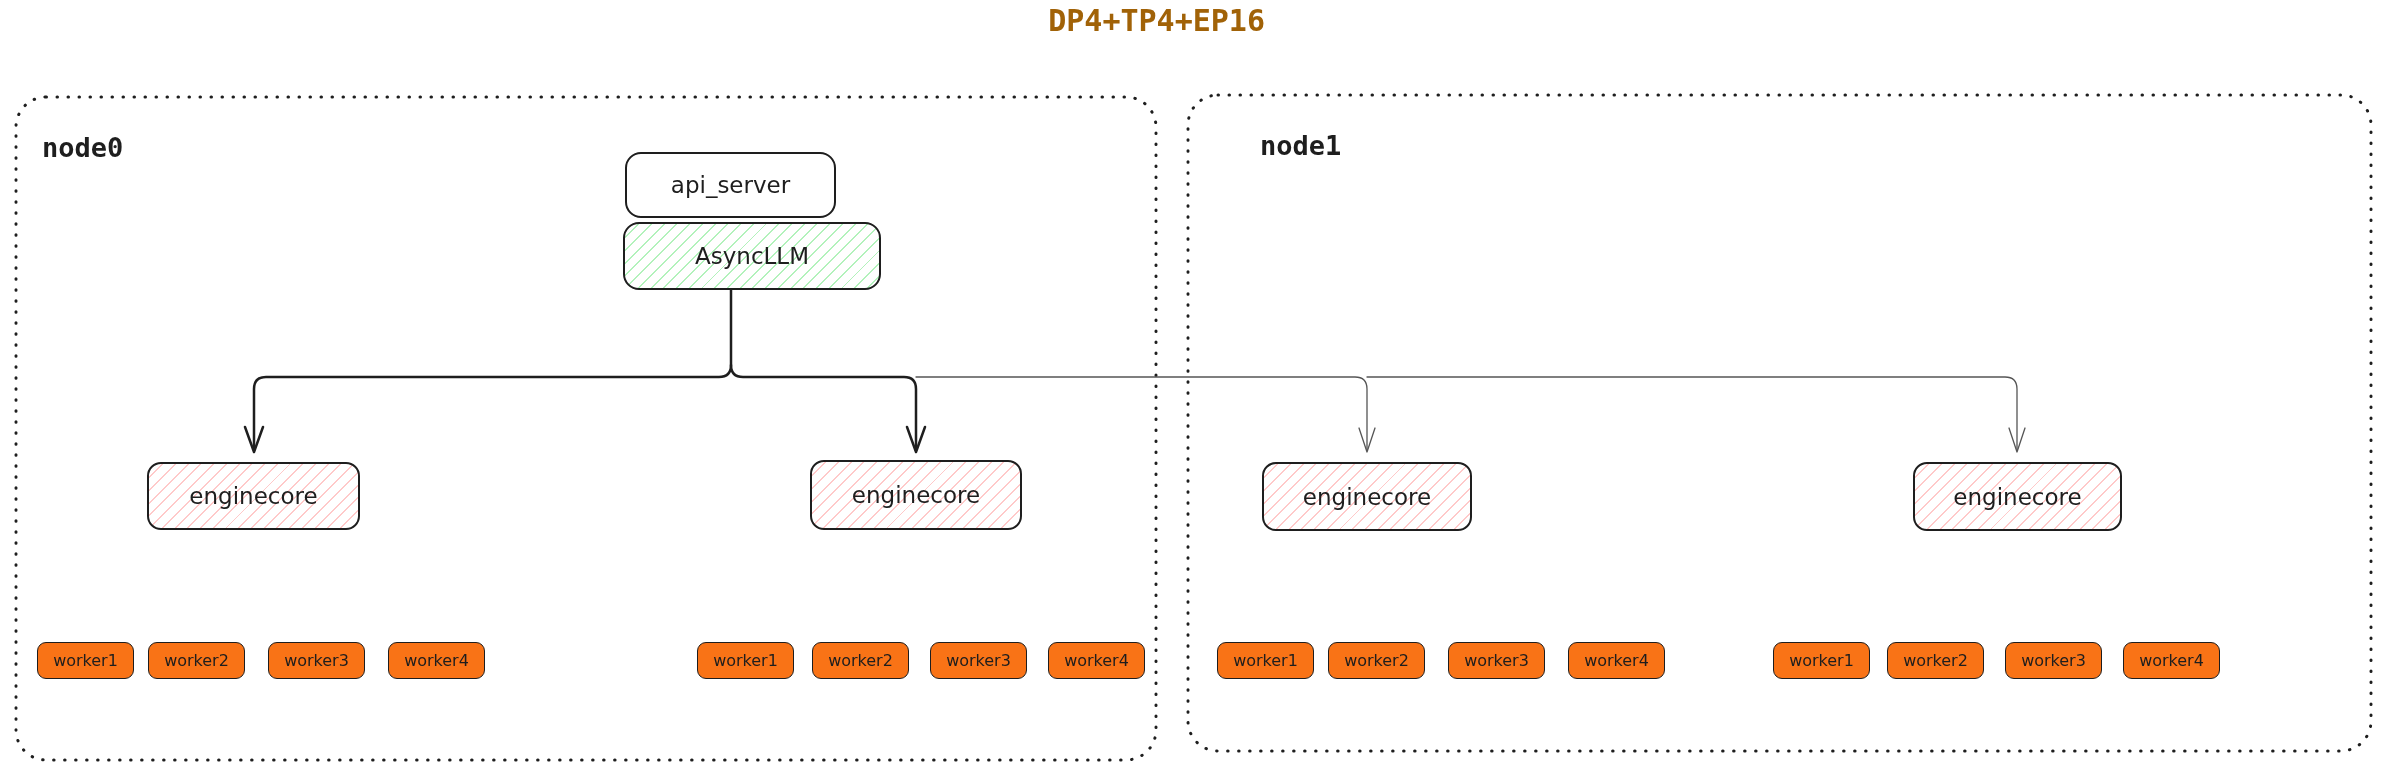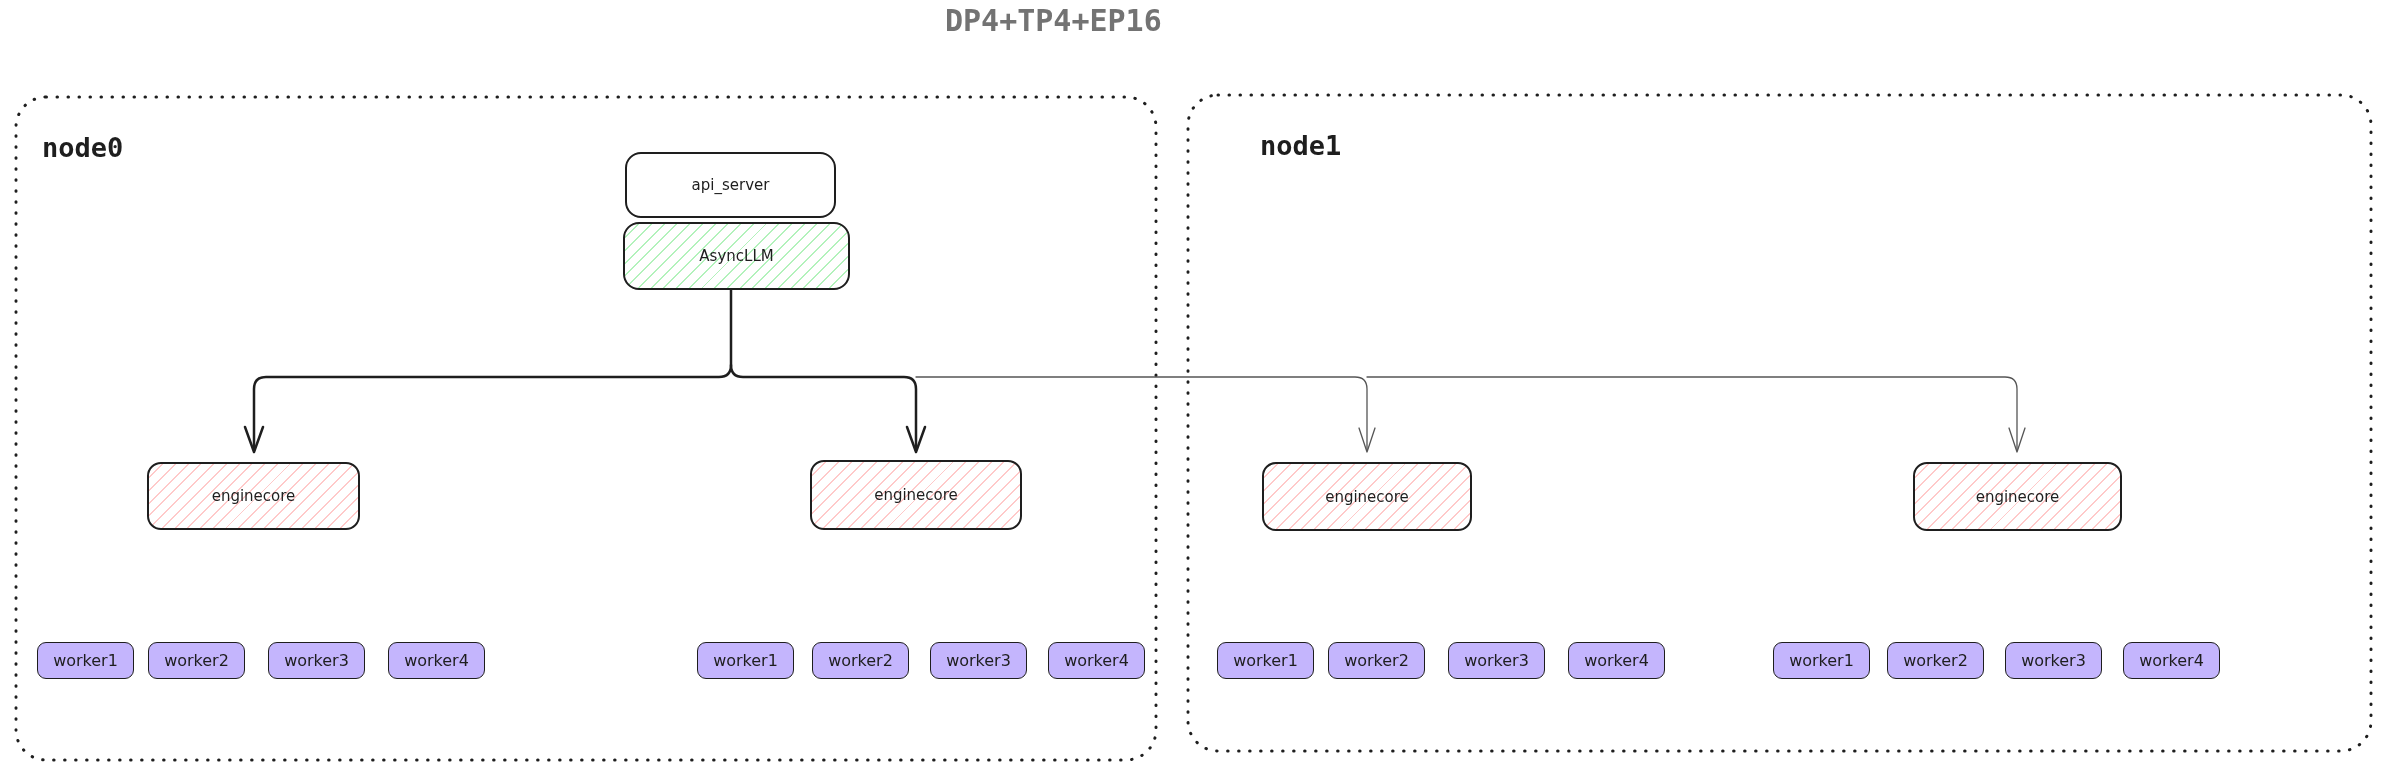--- a/index.html
+++ b/index.html
@@ -13,46 +13,46 @@
     overflow: hidden;
   }
   .layer-svg {
     position: absolute;
     left: 0; top: 0;
     width: 2383px; height: 773px;
   }
   .title {
     position: absolute;
     left: 945px; top: 3px; width: 320px;
-    text-align: left;
+    text-align: right;
     font-family: "DejaVu Sans Mono", "Liberation Mono", monospace;
     font-size: 30px;
     font-weight: 600;
     letter-spacing: 0px;
-    color: #737373;
+    color: #a16207;
     white-space: nowrap;
   }
   .node-label {
     position: absolute;
     font-family: "DejaVu Sans Mono", "Liberation Mono", monospace;
     font-size: 27px;
     font-weight: 700;
     color: #1e1e1e;
     white-space: nowrap;
   }
   .box {
     position: absolute;
     box-sizing: border-box;
     border: 2px solid #1e1e1e;
     border-radius: 16px;
     background-color: #ffffff;
     display: flex;
     align-items: center;
     justify-content: center;
-    font-size: 15px;
+    font-size: 23px;
     color: #1e1e1e;
     white-space: nowrap;
   }
   .hatch-green {
     background-image: repeating-linear-gradient(135deg,
       #b2f2bb 0, #b2f2bb 1.4px, transparent 1.4px, transparent 9px);
   }
   .hatch-red {
     background-image: repeating-linear-gradient(135deg,
       #ffc9c9 0, #ffc9c9 1.4px, transparent 1.4px, transparent 9px);
@@ -61,21 +61,21 @@
     border-radius: 14px;
     align-items: center;
   }
   .worker {
     position: absolute;
     box-sizing: border-box;
     width: 97px;
     height: 37px;
     border: 1.8px solid #1e1e1e;
     border-radius: 9px;
-    background: #c4b5fd;
+    background: #f97316;
     display: flex;
     align-items: center;
     justify-content: center;
     font-size: 16px;
     color: #1e1e1e;
     white-space: nowrap;
   }
 </style>
 </head>
 <body>
@@ -110,21 +110,21 @@
   </svg>
 
   <div class="title">DP4+TP4+EP16</div>
 
   <div class="node-label" style="left:42px; top:132px;">node0</div>
   <div class="node-label" style="left:1260px; top:130px;">node1</div>
 
   <div class="box" style="left:625px; top:152px; width:211px; height:66px;">
     <span>api_server</span>
   </div>
-  <div class="box hatch-green" style="left:623px; top:222px; width:227px; height:68px;text-align:center;">
+  <div class="box hatch-green" style="left:623px; top:222px; width:258px; height:68px;text-align:center;">
     <span>AsyncLLM</span>
   </div>
 
   <div class="box hatch-red enginecore" style="left:147px; top:462px; width:213px; height:68px;">
     <span>enginecore</span>
   </div>
   <div class="box hatch-red enginecore" style="left:810px; top:460px; width:212px; height:70px;">
     <span>enginecore</span>
   </div>
   <div class="box hatch-red enginecore" style="left:1262px; top:462px; width:210px; height:69px;">

